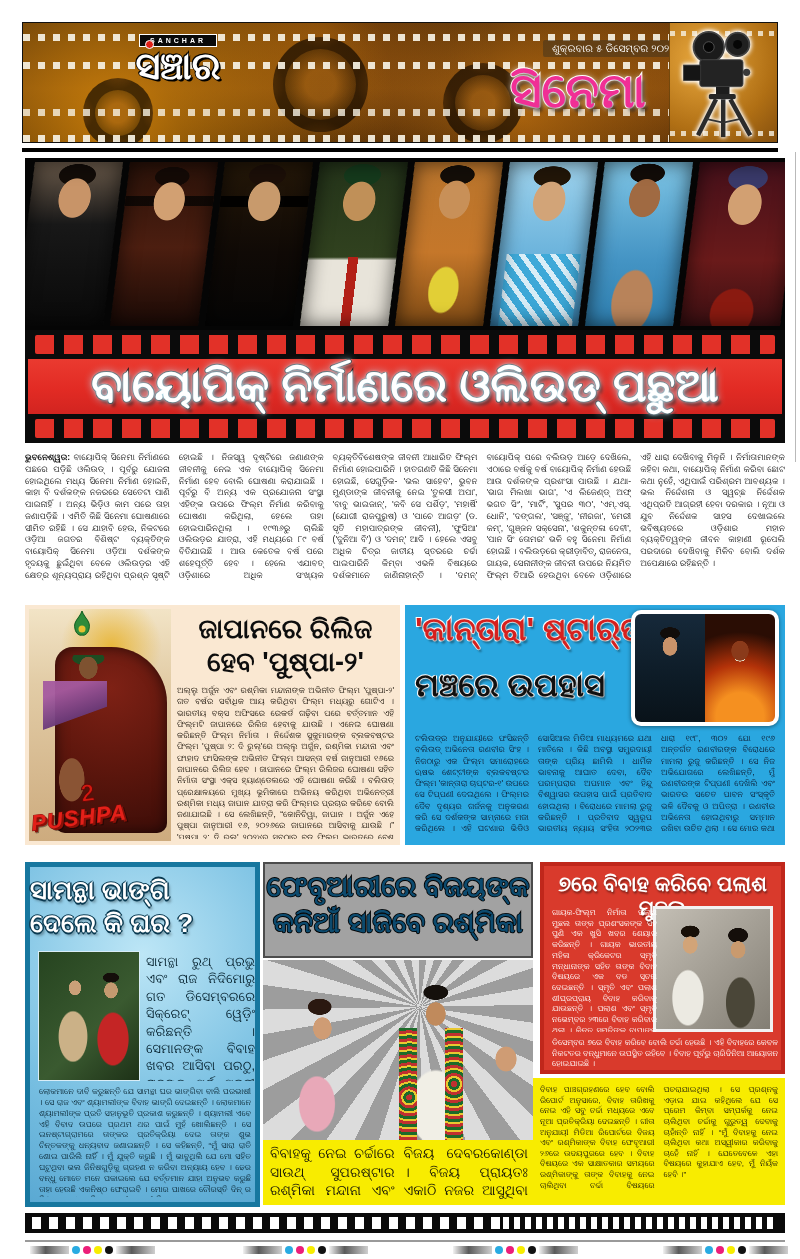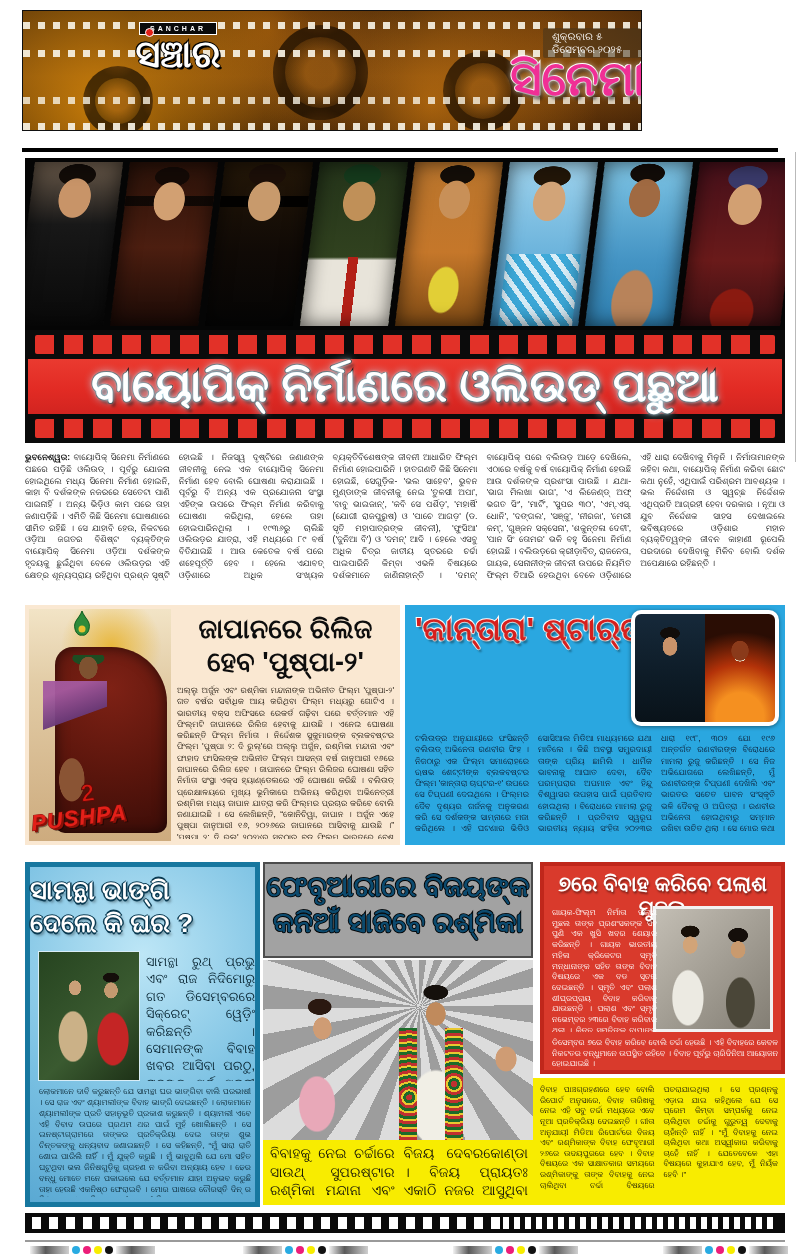--- a/index.html
+++ b/index.html
@@ -2,21 +2,21 @@
 <html><head>
 <meta charset="utf-8">
 <style>
   * { margin:0; padding:0; box-sizing:border-box; }
   html,body { background:#ffffff; }
   body { font-family:"Liberation Sans", sans-serif; }
   .page { position:relative; width:800px; height:1259px; background:#fff; overflow:hidden; }
   .abs { position:absolute; }
 
   
-  .masthead { left:22px; top:10px; width:620px; height:121px; overflow:hidden;
+  .masthead { left:22px; top:22px; width:756px; height:121px; overflow:hidden;
     background:
       radial-gradient(circle at 12% 80%, rgba(232,146,10,.8), transparent 42%),
       radial-gradient(circle at 40% 15%, rgba(205,115,12,.55), transparent 36%),
       radial-gradient(circle at 66% 78%, rgba(220,130,16,.65), transparent 40%),
       radial-gradient(circle at 88% 30%, rgba(190,105,12,.5), transparent 36%),
       linear-gradient(180deg,#2a1608,#4a2a0e 55%,#200f04);
     border:1px solid #111; }
   .reel { position:absolute; border-radius:50%; border:12px solid rgba(10,5,0,.45);
     background:radial-gradient(circle,rgba(150,90,20,.5) 0 30%,rgba(0,0,0,.35) 70%); }
   .sprocket-row { position:absolute; left:0; right:0; height:7px; opacity:.92;
@@ -305,20 +305,21 @@
     </div>
     <div class="pushpa-head">
       <span>ଜାପାନରେ ରିଲିଜ</span><br>
       <span>ହେବ 'ପୁଷ୍ପା-୨'</span>
     </div>
     <div class="pushpa-body">ଅଲ୍ଲୁ ଅର୍ଜୁନ ଏବଂ ରଶ୍ମିକା ମନ୍ଦାନାଙ୍କ ଅଭିନୀତ ଫିଲ୍ମ 'ପୁଷ୍ପା-୨' ଗତ ବର୍ଷର ସର୍ବାଧିକ ଆୟ କରିଥିବା ଫିଲ୍ମ ମଧ୍ୟରୁ ଗୋଟିଏ । ଭାରତୀୟ ବକ୍ସ ଅଫିସରେ ରେକର୍ଡ ଗଢ଼ିବା ପରେ ବର୍ତ୍ତମାନ ଏହି ଫିଲ୍ମଟି ଜାପାନରେ ରିଲିଜ ହେବାକୁ ଯାଉଛି । ଏନେଇ ଘୋଷଣା କରିଛନ୍ତି ଫିଲ୍ମ ନିର୍ମାତା । ନିର୍ଦ୍ଦେଶକ ସୁକୁମାରଙ୍କ ବ୍ଲକବଷ୍ଟର ଫିଲ୍ମ 'ପୁଷ୍ପା ୨: ଦି ରୁଲ୍'ରେ ଅଲ୍ଲୁ ଅର୍ଜୁନ, ରଶ୍ମିକା ମନ୍ଦାନା ଏବଂ ଫାହାଦ ଫାସିଲଙ୍କ ଅଭିନୀତ ଫିଲ୍ମ ଆସନ୍ତା ବର୍ଷ ଜାନୁଆରୀ ୧୬ରେ ଜାପାନରେ ରିଲିଜ ହେବ । ଜାପାନରେ ଫିଲ୍ମ ରିଲିଜର ଘୋଷଣା ସହିତ ନିର୍ମାତା ସଂସ୍ଥା ଏକ୍ସ ହ୍ୟାଣ୍ଡେଲରେ ଏହି ଘୋଷଣା କରିଛି । ବଲିଉଡ୍ ପ୍ରେକ୍ଷାଳୟରେ ମୁଖ୍ୟ ଭୂମିକାରେ ଅଭିନୟ କରିଥିବା ଅଭିନେତ୍ରୀ ରଶ୍ମିକା ମଧ୍ୟ ଜାପାନ ଯାତ୍ରା କରି ଫିଲ୍ମର ପ୍ରଚାର କରିବେ ବୋଲି ଜଣାଯାଇଛି । ସେ ଲେଖିଛନ୍ତି, “କୋନିଚିୱା, ଜାପାନ । ଅର୍ଜୁନ ଏହେ ପୁଷ୍ପା ଜାନୁଆରୀ ୧୬, ୨୦୨୬ରେ ଜାପାନରେ ଆସିବାକୁ ଯାଉଛି ।” 'ପୁଷ୍ପା ୨: ଦି ରୁଲ୍' ୨୦୨୪ର ସବୁଠାରୁ ବଡ ଫିଲ୍ମ ଭାରତରେ ବେଶ ଲୋକପ୍ରିୟ । ଯାହା ରିଲିଜ ହେବା ପରଠାରୁ ଜାପାନୀ ଦର୍ଶକଙ୍କ ଅନୁକମ୍ପାୟ ଲୋକପ୍ରିୟତା ବୃଦ୍ଧି କରିଛି ।</div>
   </div>
 
   <div class="abs kantara">
     <div class="kantara-h1">'କାନ୍ତାରା' ଷ୍ଟାର୍‌ଙ୍କୁ</div>
+    <div class="kantara-h2">ମଞ୍ଚରେ ଉପହାସ</div>
     <div class="kantara-photo">
       <div class="kp-left"></div>
       <div class="kp-right"></div>
     </div>
     <div class="kantara-body">ଟଲିଉଡ୍‌ର ଅନୁଯାୟୀରେ ଫସିଛନ୍ତି ବଲିଉଡ୍ ଅଭିନେତା ରଣବୀର ସିଂହ । ନିଜଠାରୁ ଏକ ଫିଲ୍ମ ସମାରୋହରେ ଋଷଭ ଶେଟ୍ଟୀଙ୍କ ବ୍ଲକବଷ୍ଟର ଫିଲ୍ମ 'କାନ୍ତାରା ଚାପ୍ଟର-୧' ଉପରେ ସେ ଟିପ୍ପଣୀ ଦେଇଥିଲେ । ଫିଲ୍ମର ଦୈବ ଦୃଶ୍ୟର ଗର୍ଜନକୁ ଅନୁକରଣ କରି ସେ ଦର୍ଶକଙ୍କ ସାମ୍ନାରେ ମଜା କରିଥିଲେ । ଏହି ଘଟଣାର ଭିଡିଓ ସୋସିଆଲ ମିଡିଆ ମାଧ୍ୟମରେ ଯଥା ମାତିଲେ । କିଛି ଅବସ୍ଥା ସମ୍ପ୍ରଦାୟୀ ତାଙ୍କ ପ୍ରିୟ ଛାମିଲି । ଧାର୍ମିକ ଭାବନାକୁ ଆଘାତ ଦେବା, ଦୈବ ପରମ୍ପରାର ଅପମାନ ଏବଂ ହିନ୍ଦୁ ବିଶ୍ୱାସର ଉପହାସ ପାଇଁ ପ୍ରତିବାଦ ହୋଇଥିଲା । ବିରୋଧରେ ମାମଲା ରୁଜୁ କରିଛନ୍ତି । ପ୍ରତିବାଦ ସ୍ୱରୂପ ଭାରତୀୟ ନ୍ୟାୟ ସଂହିତା ୨୦୨୩ର ଧାରା ୧୯୮, ୩୦୨ ଯୋ ୧୯୬ ଅନ୍ତର୍ଗତ ରଣବୀରଙ୍କ ବିରୋଧରେ ମାମଲା ରୁଜୁ କରିଛନ୍ତି । ସେ ନିଜ ଅଭିଯୋଗରେ ଲେଖିଛନ୍ତି, ମୁଁ ରଣବୀରଙ୍କ ଟିପ୍ପଣୀ ଦେଖିଲି ଏବଂ ଭାରତର ସଚେତ ପାବନ ସଂସ୍କୃତି ଭଳି ଦୈବକୁ ଓ ଅପିତ୍ରା । ରଣବୀର ଅଭିନେତା ହୋଇଥିବାରୁ ସମ୍ମାନ ରଖିବା ଉଚିତ ଥିଲା । ସେ ମୋର କଥା ଶେଷ କଲେ ବିଶ୍ୱର ଓ ଧାର୍ମିକ ଭାବନାକୁ ଆଘାତ ପହଞ୍ଚାଇଛନ୍ତି ।</div>
   </div>
 
   <div class="abs samantha">
     <div class="sam-head">
       <span>ସାମନ୍ଥା ଭାଙ୍ଗି</span><br>

